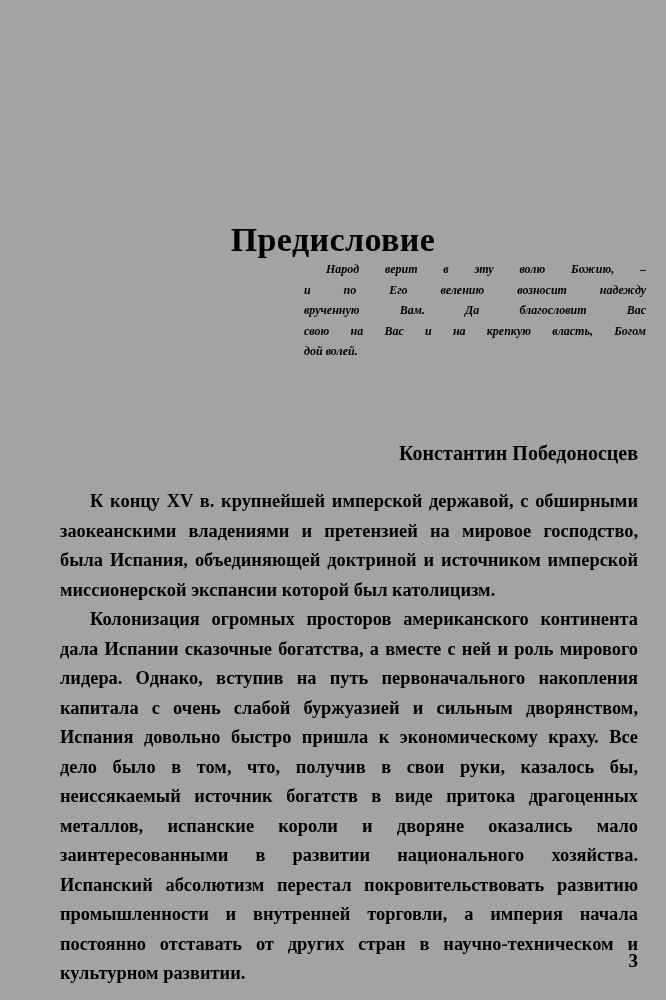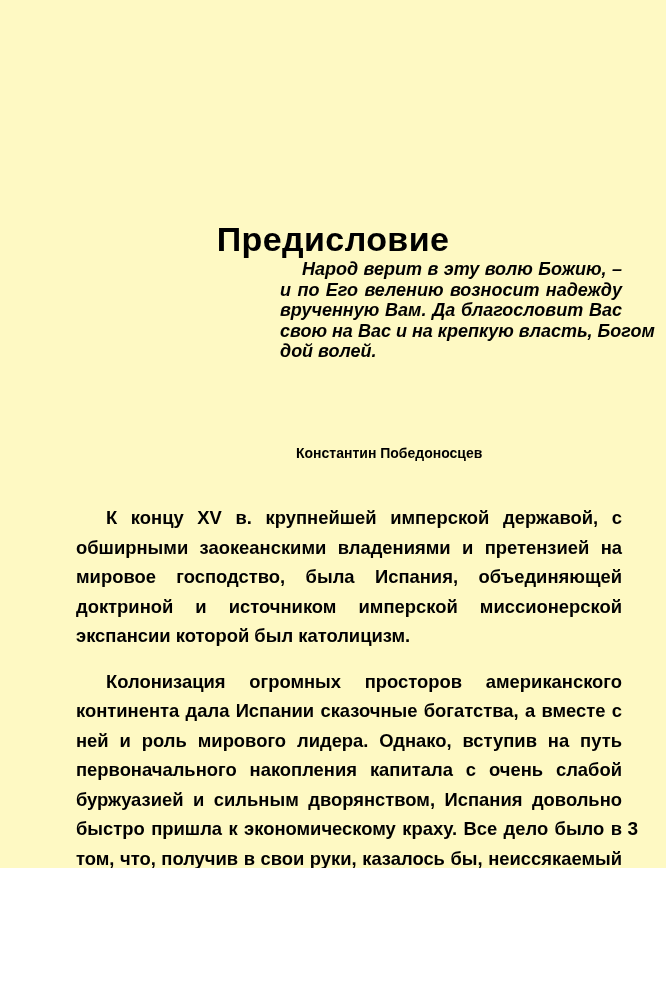--- a/index.html
+++ b/index.html
@@ -5,25 +5,25 @@
 <style>
   html, body {
     margin: 0;
     padding: 0;
     background: #ffffff;
   }
 
   .page {
     position: relative;
     width: 666px;
-    height: 868px;
+    height: 1000px;
     margin: 0 auto;
-    background: #fef9c3;
+    background: #a3a3a3;
     overflow: hidden;
-    font-family: Liberation Sans, sans-serif;
+    font-family: Liberation Serif, serif;
     color: #0b0b0b;
     -webkit-font-smoothing: antialiased;
   }
 
   
   .chapter-title {
     position: absolute;
     left: 0;
     right: 0;
     top: 198px;
@@ -31,24 +31,24 @@
     font-size: 34px;
     font-weight: bold;
     letter-spacing: 0.4px;
     line-height: 1.1;
     color: #000000;
   }
 
   
   .epigraph {
     position: absolute;
-    left: 280px;
+    left: 304px;
     top: 259px;
     width: 342px;
-    font-size: 18px;
+    font-size: 12px;
     font-style: italic;
     font-weight: bold;
     line-height: 20.6px;
     text-align: justify;
     text-align-last: justify;
     color: #000000;
   }
   .epigraph .eline {
     display: block;
     white-space: nowrap;
@@ -67,42 +67,43 @@
   }
   .epigraph .eline.last {
     text-align-last: left;
   }
 
   .epigraph-attrib {
     position: absolute;
     left: 296px;
     top: 443px;
     width: 342px;
-    font-size: 14px;
+    text-align: right;
+    font-size: 20px;
     font-weight: bold;
     color: #000000;
     line-height: 21px;
   }
 
   
   .body-text {
     position: absolute;
     left: 60px;
     top: 487px;
     width: 578px;
     font-size: 18.4px;
     font-weight: bold;
     line-height: 29.5px;
     color: #000000;
     text-align: justify;
     text-align-last: left;
     hyphens: manual;
   }
   .body-text p {
-    margin: 16px;
+    margin: 0;
     text-indent: 30px;
   }
 
   
   .folio {
     position: absolute;
     right: 28px;
     bottom: 28px;
     font-size: 19px;
     font-weight: bold;

